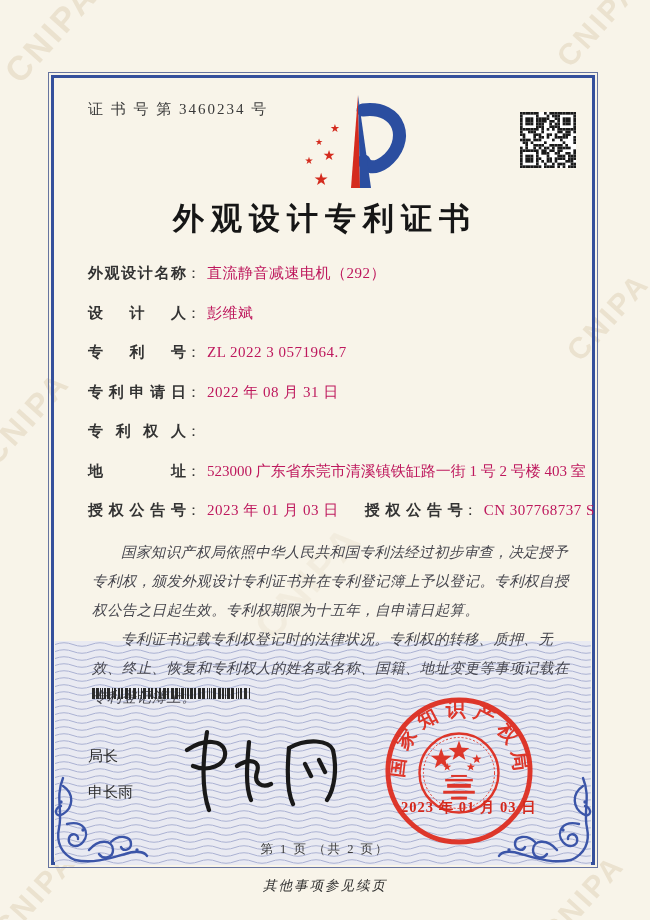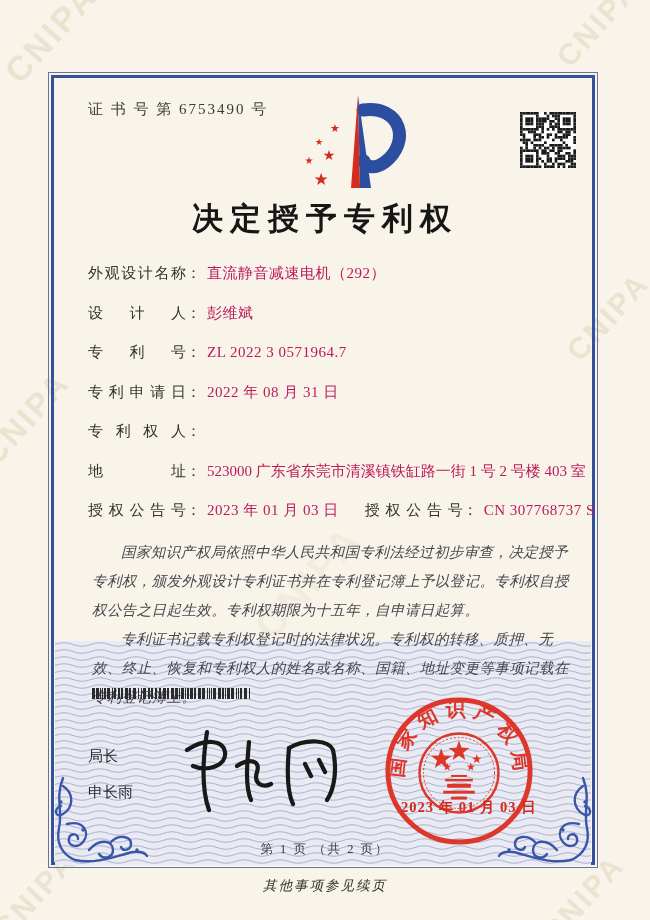--- a/index.html
+++ b/index.html
@@ -33,21 +33,21 @@
   .qr{left:520px;top:112px;}
   .title{
     left:0;top:198px;width:650px;text-align:center;
     font-size:31px;font-weight:bold;letter-spacing:7px;color:#161616;
   }
   
   .rows{left:88px;top:264px;width:502px;}
   .frow{display:flex;align-items:baseline;margin-bottom:14.5px;font-size:15px;height:25px;}
   .flabel{
     display:inline-block;width:98px;text-align:justify;text-align-last:justify;
-    color:#333;flex:none;
+    color:#333;flex:none;font-weight:bold;
   }
   .fcolon{flex:none;color:#333;margin-right:6px;}
   .fvalue{color:#be185d;letter-spacing:.5px;white-space:nowrap;}
   .pair2{margin-left:26px;display:flex;align-items:baseline;}
   
   .paras{left:92px;top:538px;width:484px;font-size:14.5px;line-height:29px;
     font-style:italic;color:#45454d;letter-spacing:.4px;}
   .paras p{margin:0;text-indent:2em;}
   
   .barcode{left:92px;top:688px;width:166px;height:11px;display:flex;align-items:stretch;}
@@ -116,21 +116,21 @@
     <path d="M36 78 C 46 66 60 68 60 78 C 60 86 50 88 46 82"></path>
     <path d="M58 70 C 66 62 78 64 78 72 C 78 78 70 80 68 75"></path>
   </g>
   <g fill="#3b55a8">
     <circle cx="8" cy="30" r="1.7"></circle>
       <circle cx="30" cy="58" r="1.7"></circle>
       <circle cx="84" cy="78" r="1.7"></circle>
   </g>
 </svg>
 
-<div class="abs cert-no">证 书 号 第 6753490 号</div>
+<div class="abs cert-no">证 书 号 第 3460234 号</div>
 
 <svg class="abs logo" width="150" height="105" viewBox="0 0 150 105">
   <path d="M100 20 C 138 15 148 52 122 72 C 111 80 103 77 101 71" fill="none" stroke="#2b4ea0" stroke-width="13" stroke-linecap="round"></path>
   <polygon points="95,5 88,98 97,98" fill="#d42b1e"></polygon>
   <polygon points="95,5 97,98 108,98" fill="#2b4ea0"></polygon>
   <g fill="#d42b1e" font-size="13" text-anchor="middle" font-family="'DejaVu Sans',sans-serif">
     <text x="72" y="42" font-size="11">★</text>
     <text x="56" y="55" font-size="9">★</text>
     <text x="66" y="70" font-size="14">★</text>
     <text x="46" y="74" font-size="10">★</text>
@@ -392,21 +392,21 @@
       <rect x="11" y="20" width="1" height="1"></rect>
       <rect x="12" y="20" width="1" height="1"></rect>
       <rect x="14" y="20" width="1" height="1"></rect>
       <rect x="16" y="20" width="1" height="1"></rect>
       <rect x="18" y="20" width="1" height="1"></rect>
       <rect x="19" y="20" width="1" height="1"></rect>
       <rect x="20" y="20" width="1" height="1"></rect>
     </g>
 </svg>
 
-<div class="abs title">决定授予专利权</div>
+<div class="abs title">外观设计专利证书</div>
 
 <div class="abs rows">
   <div class="frow">
     <span class="flabel">外观设计名称</span>
       <span class="fcolon">：</span>
     <span class="fvalue">直流静音减速电机（292）</span>
   </div>
   <div class="frow">
     <span class="flabel">设计人</span>
       <span class="fcolon">：</span>

